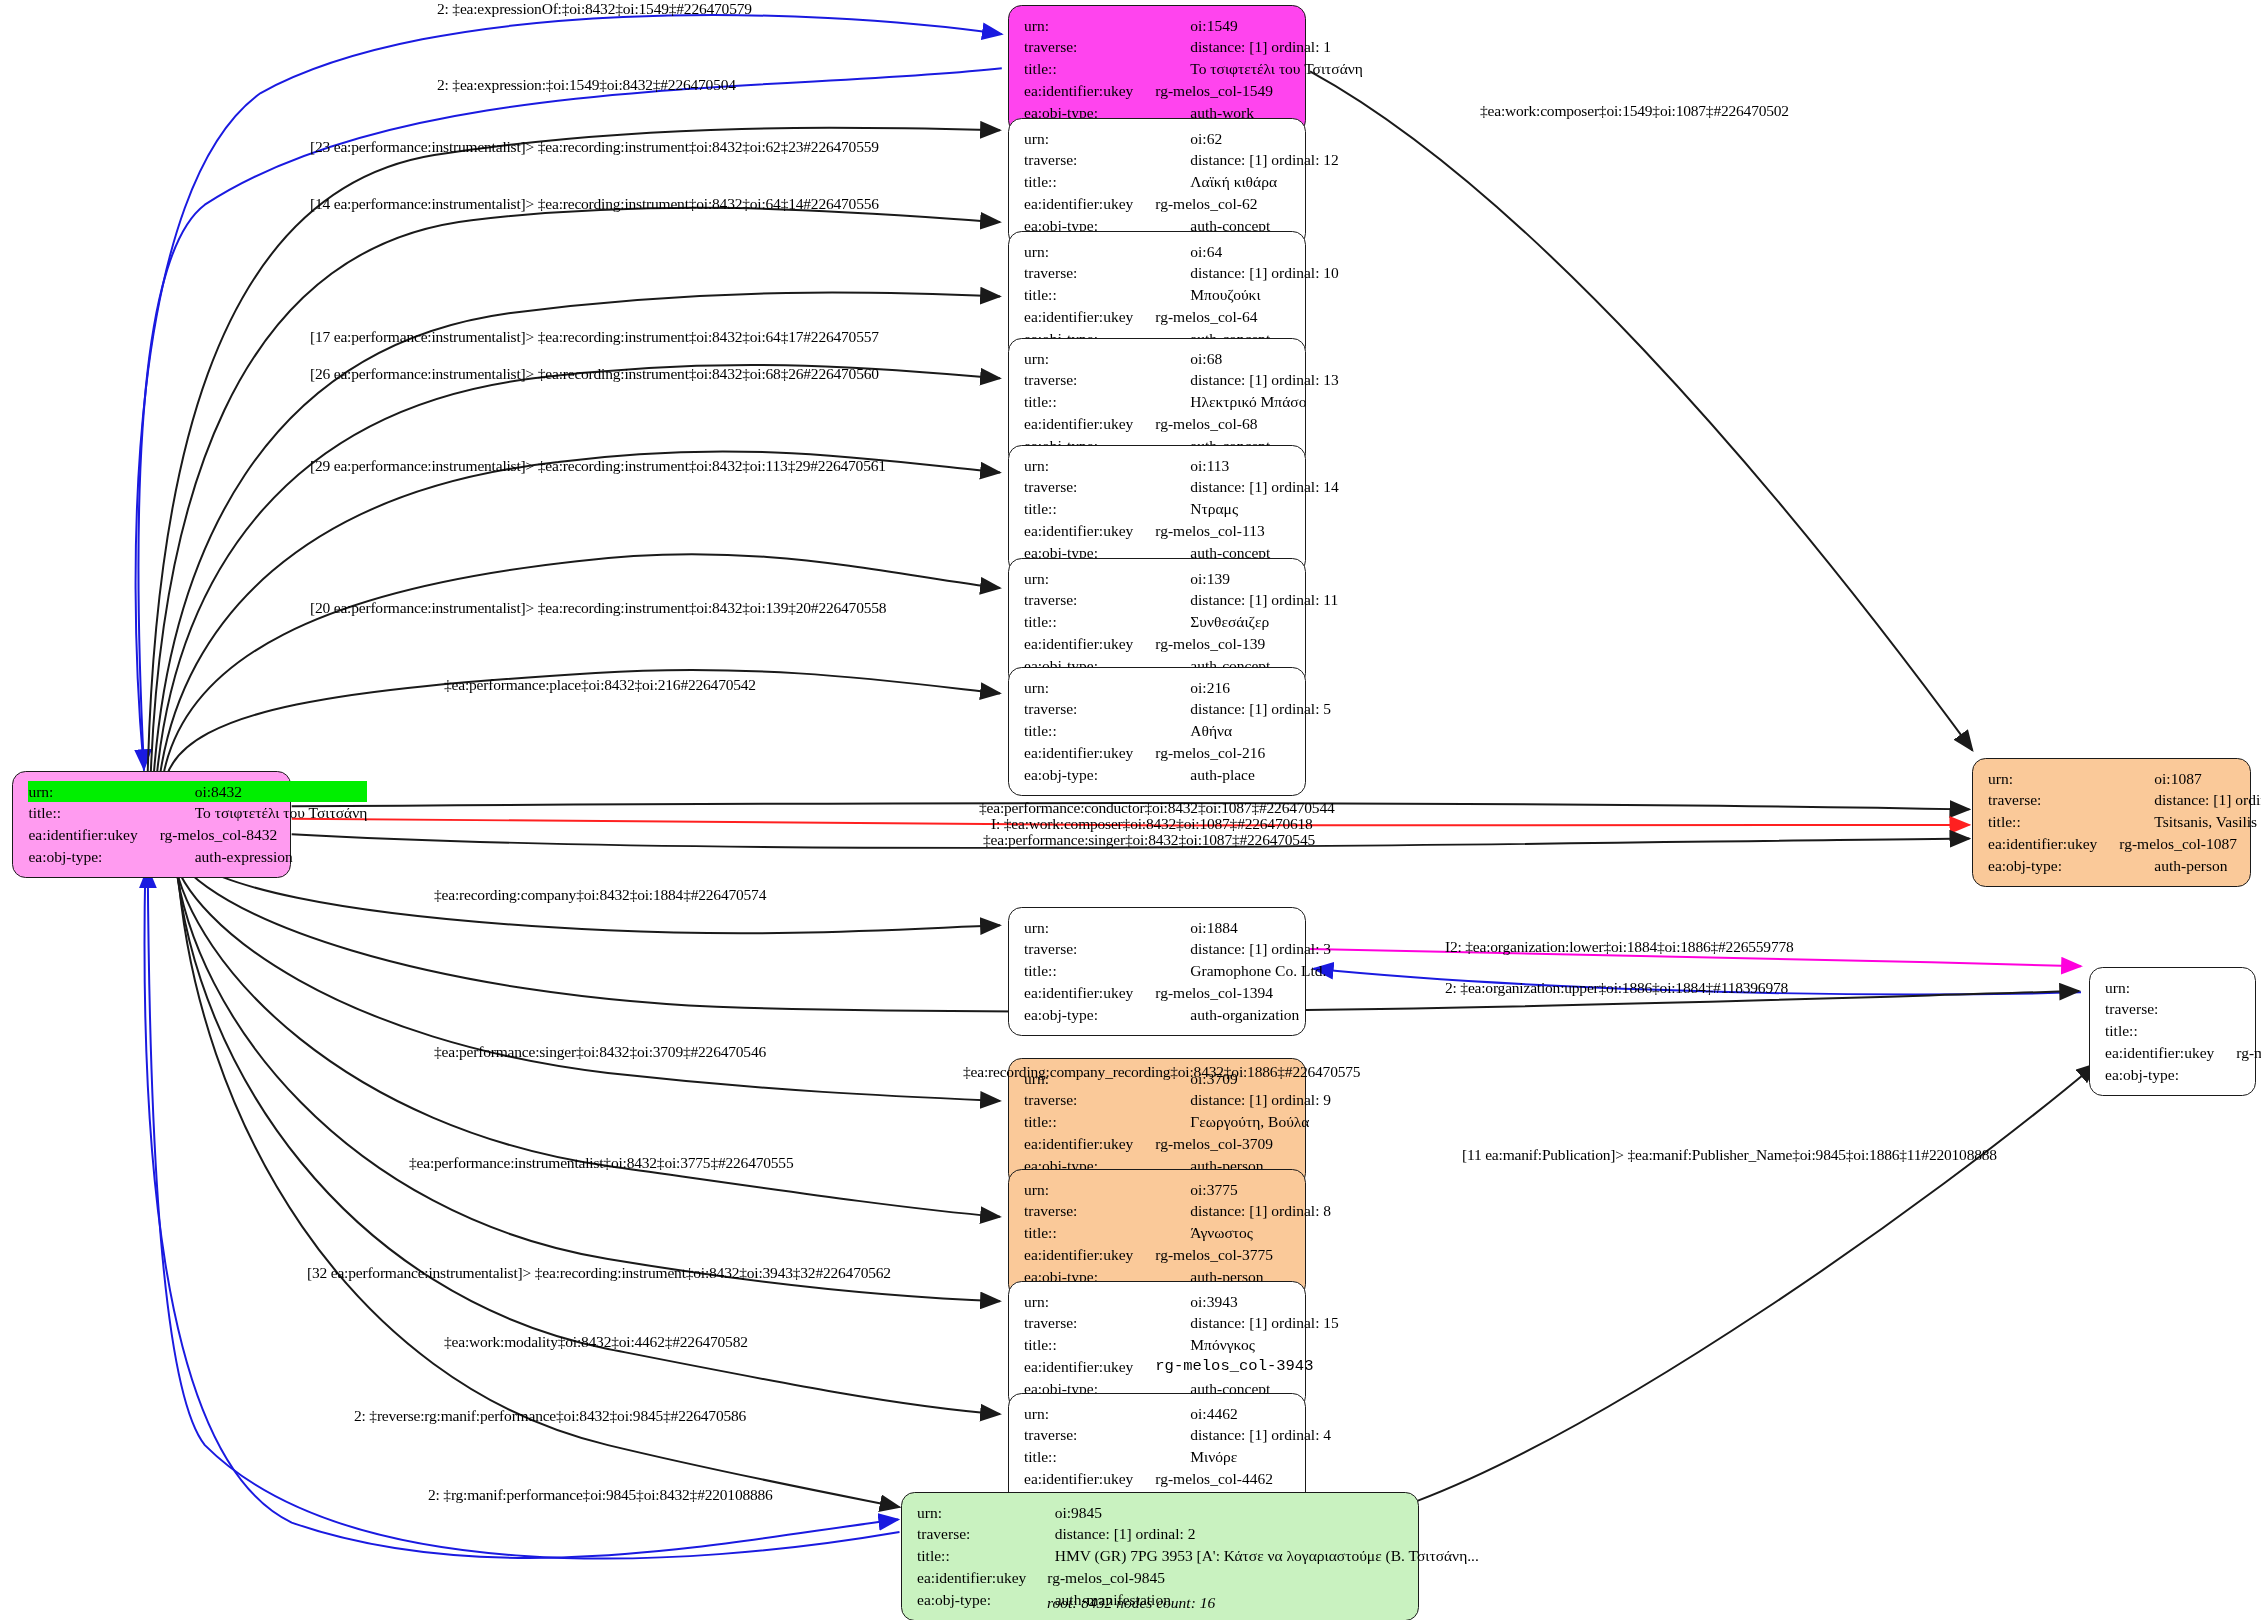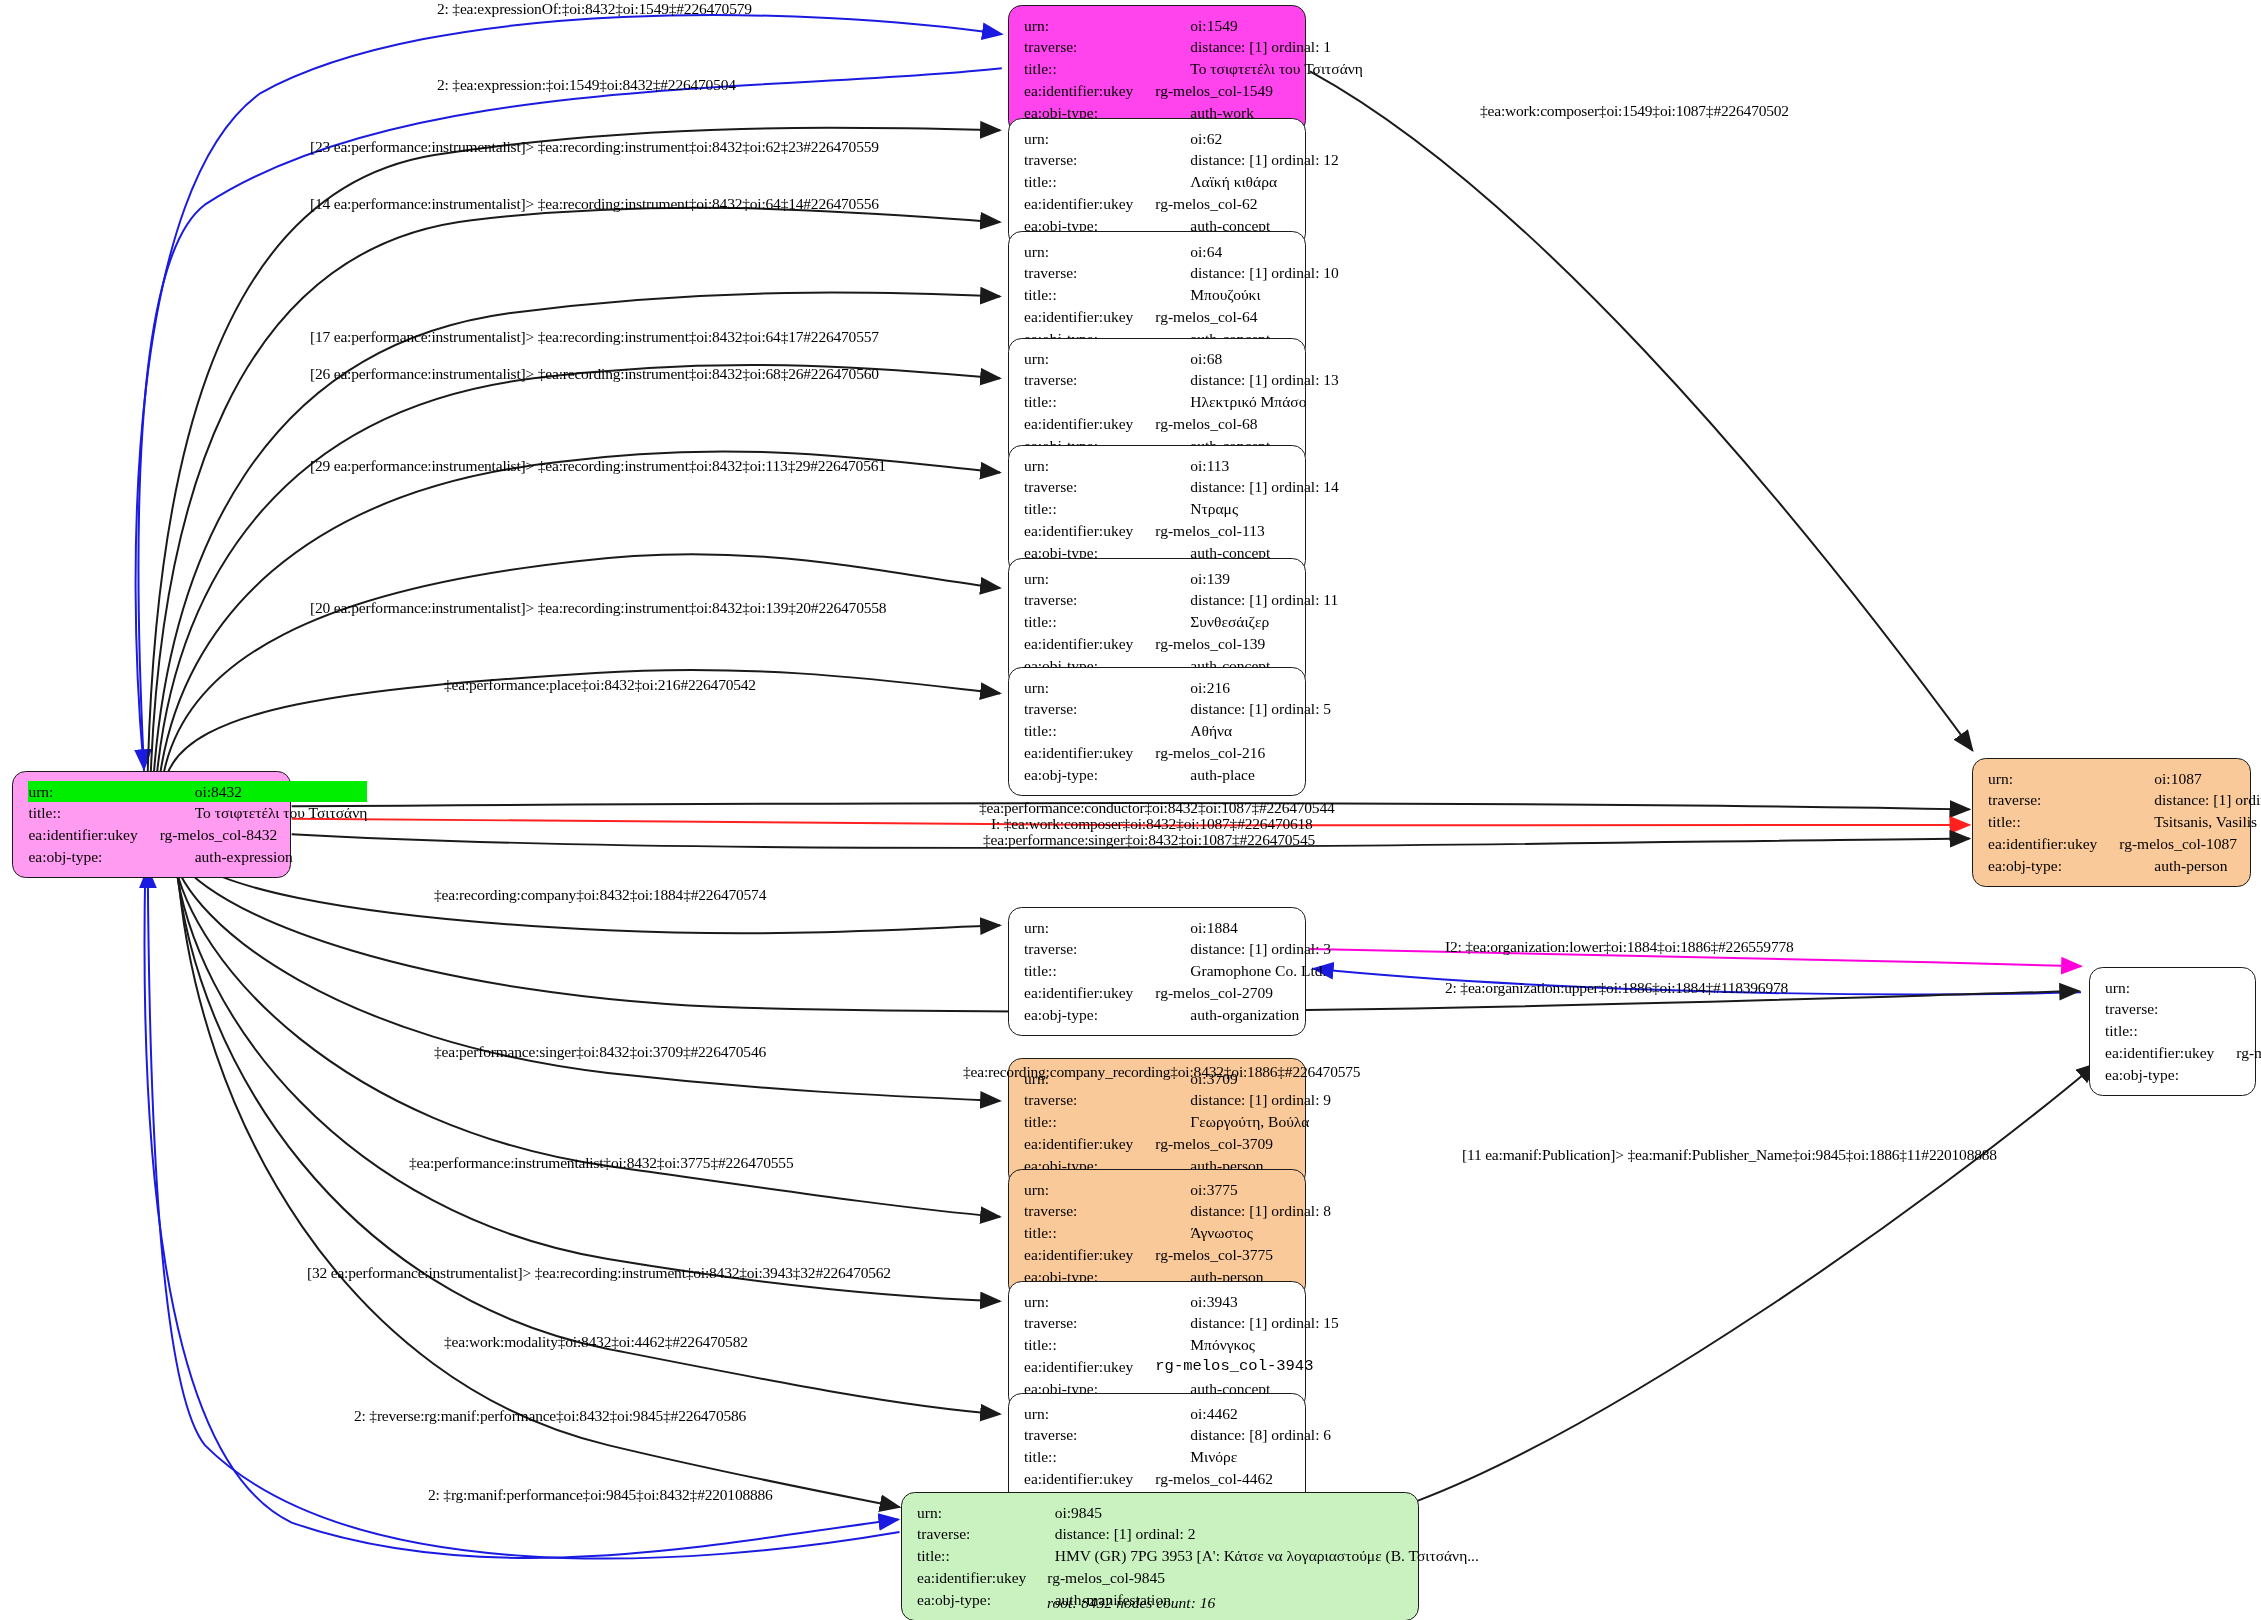--- a/index.html
+++ b/index.html
@@ -345,21 +345,21 @@
       <tr>
             <td class="k">traverse:</td>
             <td class="v2">distance: [1]      ordinal: 3</td>
           </tr>
       <tr>
             <td class="k">title::</td>
             <td class="v2">Gramophone Co. Ltd.</td>
           </tr>
       <tr>
             <td class="k">ea:identifier:ukey</td>
-            <td class="v2" style="padding-left:11px;">rg-melos_col-2709</td>
+            <td class="v2" style="padding-left:11px;">rg-melos_col-1394</td>
           </tr>
       <tr>
             <td class="k">ea:obj-type:</td>
             <td class="v2">auth-organization</td>
           </tr>
     </tbody>
       </table>
   </div>
 
   <div class="node n-white" style="left:2089px;top:967px;width:167px;">
@@ -472,21 +472,21 @@
 
   <div class="node n-white" style="left:1008px;top:1393px;width:298px;">
     <table>
       <tbody>
           <tr>
             <td class="k">urn:</td>
             <td class="v2">oi:4462</td>
           </tr>
       <tr>
             <td class="k">traverse:</td>
-            <td class="v2">distance: [8]      ordinal: 6</td>
+            <td class="v2">distance: [1]      ordinal: 4</td>
           </tr>
       <tr>
             <td class="k">title::</td>
             <td class="v2">Μινόρε</td>
           </tr>
       <tr>
             <td class="k">ea:identifier:ukey</td>
             <td class="v2" style="padding-left:11px;margin-top:44px;">rg-melos_col-4462</td>
           </tr>
       <tr>

